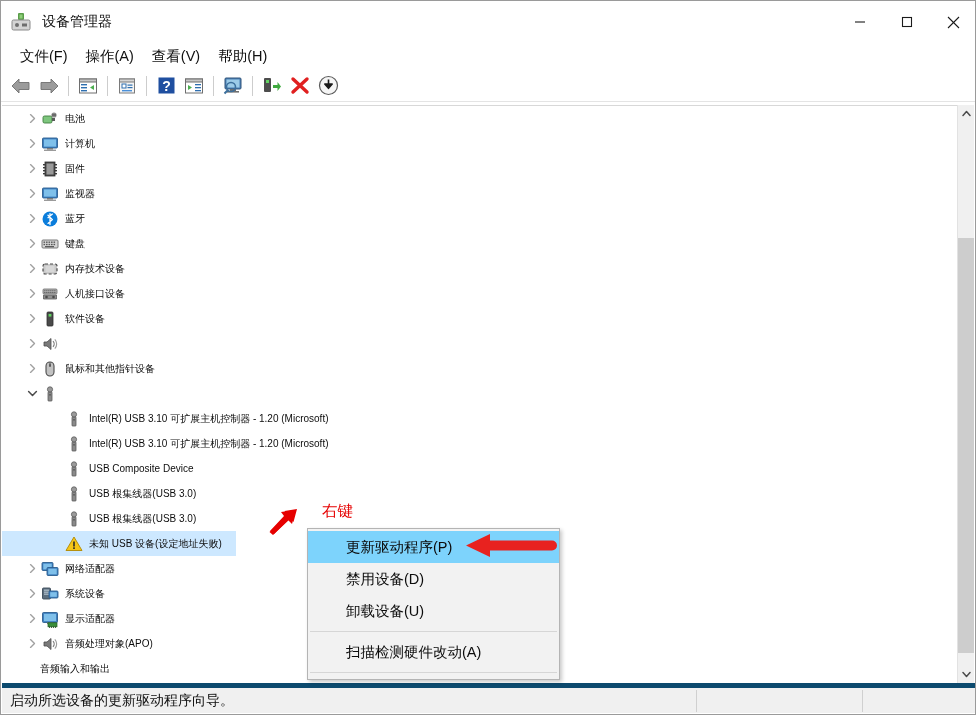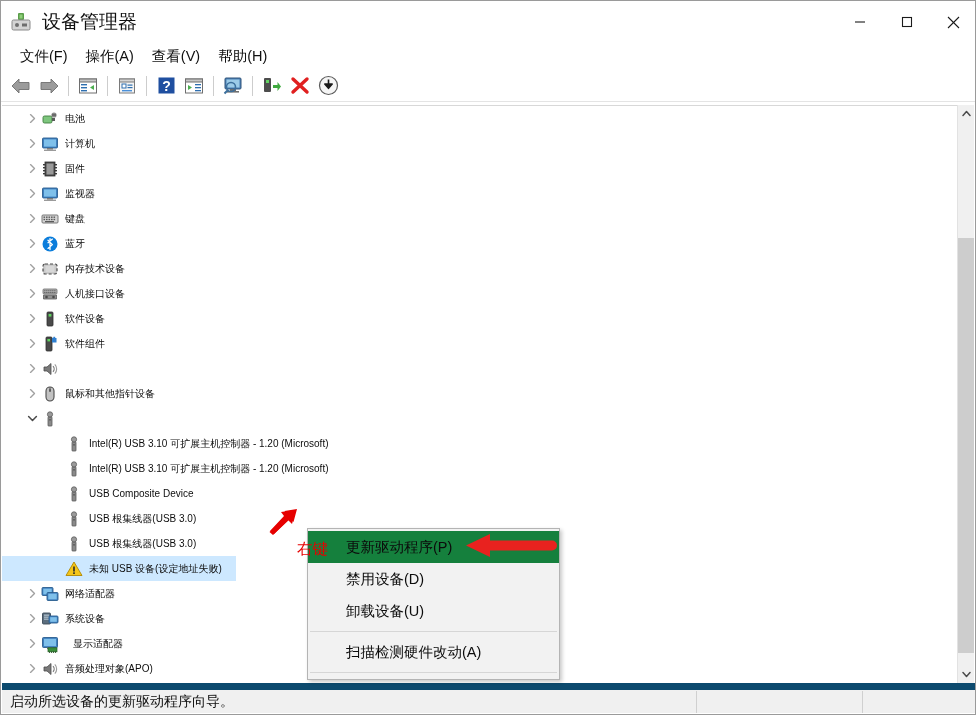--- a/index.html
+++ b/index.html
@@ -33,21 +33,21 @@
     align-items: center;
   }
   .title-icon {
     width: 22px; height: 22px;
     margin-left: 9px;
     position: relative;
     flex: 0 0 auto;
   }
   .title-text {
     margin-left: 10px;
-    font-size: 19px;
+    font-size: 14px;
     color: #111111;
     letter-spacing: 0px;
   }
   .win-controls {
     position: absolute;
     right: 0; top: 0;
     height: 42px;
     display: flex;
   }
   .win-btn {
@@ -186,21 +186,21 @@
     cursor: default;
   }
 
   
   .statusbar {
     position: absolute;
     left: 1px; bottom: 1px;
     width: 973px;
     height: 30px;
     background: #f0f0f0;
-    border-top: 7px solid #0c4a6e;
+    border-top: 5px solid #0c4a6e;
     display: flex;
     align-items: center;
     box-sizing: border-box;
   }
   .sb-cell {
     height: 30px;
     display: flex;
     align-items: center;
     padding-left: 8px;
     font-size: 14px;
@@ -226,21 +226,21 @@
     display: flex;
     align-items: center;
     padding-left: 38px;
     font-size: 14.5px;
     color: #0c0c0c;
     cursor: default;
     box-sizing: border-box;
     position: relative;
     white-space: nowrap;
   }
-  .ctx-item.highlight { background: #15803d; }
+  .ctx-item.highlight { background: #7dd3fc; }
   .ctx-item.bold { font-weight: bold; }
   .ctx-sep {
     height: 1px;
     background: #d6d6d6;
     margin: 4px 2px 4px 2px;
   }
 
   
   .anno-text {
     position: absolute;
@@ -451,20 +451,35 @@
         </div>
         <div class="ticon" style="position:relative;">
           <svg width="18" height="18" viewBox="0 0 18 18">
             <rect x="1.5" y="3" width="15" height="10" rx="1" fill="#3f7fbf" stroke="#2a5d8f" stroke-width="0.9"></rect>
             <rect x="3" y="4.4" width="12" height="7.2" fill="#7fc0ea"></rect>
             <rect x="6" y="13" width="6" height="1.6" fill="#7a7a7a"></rect>
             <rect x="3" y="14.6" width="12" height="1.4" fill="#9a9a9a"></rect>
           </svg>
         </div>
         <div class="tlabel" style="position:relative;">监视器</div>
+      </div>
+      <div class="tree-row">
+        <div style="width:22px;flex:0 0 auto;"></div>
+        <div class="chev" style="position:relative;">
+          <svg width="9" height="11" viewBox="0 0 9 11">
+            <path d="M2.5 1.6 L6.5 5.5 L2.5 9.4" fill="none" stroke="#a0a0a0" stroke-width="1.35" stroke-linecap="round" stroke-linejoin="round"></path>
+          </svg>
+        </div>
+        <div class="ticon" style="position:relative;">
+          <svg width="18" height="18" viewBox="0 0 18 18">
+            <circle cx="9" cy="9" r="7.5" fill="#0b7ddb"></circle>
+            <path d="M7 5.3 L11.4 9.6 L7 13.4 M9 3.6 L9 14.6 M7 7.7 L11.4 4.1" fill="none" stroke="#ffffff" stroke-width="1.3" stroke-linejoin="round" stroke-linecap="round"></path>
+          </svg>
+        </div>
+        <div class="tlabel" style="position:relative;">蓝牙</div>
       </div>
       <div class="tree-row">
         <div style="width:22px;flex:0 0 auto;"></div>
         <div class="chev" style="position:relative;">
           <svg width="9" height="11" viewBox="0 0 9 11">
             <path d="M2.5 1.6 L6.5 5.5 L2.5 9.4" fill="none" stroke="#a0a0a0" stroke-width="1.35" stroke-linecap="round" stroke-linejoin="round"></path>
           </svg>
         </div>
         <div class="ticon" style="position:relative;">
           <svg width="18" height="18" viewBox="0 0 18 18">
@@ -478,35 +493,20 @@
               <rect x="2.5" y="8.8" width="1.6" height="1.4"></rect>
               <rect x="5" y="8.8" width="1.6" height="1.4"></rect>
               <rect x="7.5" y="8.8" width="1.6" height="1.4"></rect>
               <rect x="10" y="8.8" width="1.6" height="1.4"></rect>
               <rect x="12.5" y="8.8" width="1.6" height="1.4"></rect>
               <rect x="4" y="11" width="9" height="1.3"></rect>
             </g>
           </svg>
         </div>
         <div class="tlabel" style="position:relative;">键盘</div>
-      </div>
-      <div class="tree-row">
-        <div style="width:22px;flex:0 0 auto;"></div>
-        <div class="chev" style="position:relative;">
-          <svg width="9" height="11" viewBox="0 0 9 11">
-            <path d="M2.5 1.6 L6.5 5.5 L2.5 9.4" fill="none" stroke="#a0a0a0" stroke-width="1.35" stroke-linecap="round" stroke-linejoin="round"></path>
-          </svg>
-        </div>
-        <div class="ticon" style="position:relative;">
-          <svg width="18" height="18" viewBox="0 0 18 18">
-            <circle cx="9" cy="9" r="7.5" fill="#0b7ddb"></circle>
-            <path d="M7 5.3 L11.4 9.6 L7 13.4 M9 3.6 L9 14.6 M7 7.7 L11.4 4.1" fill="none" stroke="#ffffff" stroke-width="1.3" stroke-linejoin="round" stroke-linecap="round"></path>
-          </svg>
-        </div>
-        <div class="tlabel" style="position:relative;">蓝牙</div>
       </div>
       <div class="tree-row">
         <div style="width:22px;flex:0 0 auto;"></div>
         <div class="chev" style="position:relative;">
           <svg width="9" height="11" viewBox="0 0 9 11">
             <path d="M2.5 1.6 L6.5 5.5 L2.5 9.4" fill="none" stroke="#a0a0a0" stroke-width="1.35" stroke-linecap="round" stroke-linejoin="round"></path>
           </svg>
         </div>
         <div class="ticon" style="position:relative;">
           <svg width="18" height="18" viewBox="0 0 18 18">
@@ -564,37 +564,20 @@
       </div>
       <div class="tree-row">
         <div style="width:22px;flex:0 0 auto;"></div>
         <div class="chev" style="position:relative;">
           <svg width="9" height="11" viewBox="0 0 9 11">
             <path d="M2.5 1.6 L6.5 5.5 L2.5 9.4" fill="none" stroke="#a0a0a0" stroke-width="1.35" stroke-linecap="round" stroke-linejoin="round"></path>
           </svg>
         </div>
         <div class="ticon" style="position:relative;">
           <svg width="18" height="18" viewBox="0 0 18 18">
-            <rect x="5" y="2" width="6" height="14" rx="1" fill="#4a4a4a" stroke="#2e2e2e" stroke-width="0.8"></rect>
-            <rect x="6.4" y="4" width="2.6" height="2.4" fill="#5ed45e"></rect>
-            <rect x="11" y="3" width="4.5" height="4.5" fill="#2f7fd0"></rect>
-            <rect x="12.3" y="1.8" width="1.9" height="1.6" fill="#2f7fd0"></rect>
-          </svg>
-        </div>
-        <div class="tlabel" style="position:relative;">软件组件</div>
-      </div>
-      <div class="tree-row">
-        <div style="width:22px;flex:0 0 auto;"></div>
-        <div class="chev" style="position:relative;">
-          <svg width="9" height="11" viewBox="0 0 9 11">
-            <path d="M2.5 1.6 L6.5 5.5 L2.5 9.4" fill="none" stroke="#a0a0a0" stroke-width="1.35" stroke-linecap="round" stroke-linejoin="round"></path>
-          </svg>
-        </div>
-        <div class="ticon" style="position:relative;">
-          <svg width="18" height="18" viewBox="0 0 18 18">
             <path d="M3 7 L6 7 L10 3.5 L10 14.5 L6 11 L3 11 Z" fill="#7a7a7a" stroke="#4a4a4a" stroke-width="0.8" stroke-linejoin="round"></path>
             <path d="M12 6.2 A4 4 0 0 1 12 11.8" fill="none" stroke="#7a7a7a" stroke-width="1.2"></path>
             <path d="M13.8 4.4 A6.6 6.6 0 0 1 13.8 13.6" fill="none" stroke="#9a9a9a" stroke-width="1.1"></path>
           </svg>
         </div>
       </div>
       <div class="tree-row">
         <div style="width:22px;flex:0 0 auto;"></div>
         <div class="chev" style="position:relative;">
           <svg width="9" height="11" viewBox="0 0 9 11">
@@ -750,21 +733,21 @@
             <rect x="6" y="12.5" width="6" height="1.6" fill="#7a7a7a"></rect>
             <rect x="7" y="12.8" width="9" height="4" fill="#3a8f3a" stroke="#245c24" stroke-width="0.7"></rect>
             <g fill="#1d4a1d">
               <rect x="8" y="16.6" width="1" height="1.2"></rect>
               <rect x="10" y="16.6" width="1" height="1.2"></rect>
               <rect x="12" y="16.6" width="1" height="1.2"></rect>
               <rect x="14" y="16.6" width="1" height="1.2"></rect>
             </g>
           </svg>
         </div>
-        <div class="tlabel" style="position:relative;margin-left:8px;">显示适配器</div>
+        <div class="tlabel" style="position:relative;">显示适配器</div>
       </div>
       <div class="tree-row">
         <div style="width:22px;flex:0 0 auto;"></div>
         <div class="chev" style="position:relative;">
           <svg width="9" height="11" viewBox="0 0 9 11">
             <path d="M2.5 1.6 L6.5 5.5 L2.5 9.4" fill="none" stroke="#a0a0a0" stroke-width="1.35" stroke-linecap="round" stroke-linejoin="round"></path>
           </svg>
         </div>
         <div class="ticon" style="position:relative;">
           <svg width="18" height="18" viewBox="0 0 18 18">
@@ -804,21 +787,21 @@
       <div class="ctx-item">扫描检测硬件改动(A)</div>
       <div class="ctx-sep"></div>
     </div>
 
   <div class="anno-arrow" style="left:266px; top:500px; width:46px; height:34px;">
     <svg width="46" height="34" viewBox="0 0 46 34">
       <path d="M3 30 L17 15 L14 11 L29 9 L25 23 L21 19 L7 33 Z" fill="#e60000"></path>
       <path d="M2.5 31 L20 13.5 L17.5 10 L30 8 L26.5 21 L23.5 17.5 L6 34 Z" fill="#e60000"></path>
     </svg>
   </div>
-  <div class="anno-text" style="left:296px; top:500px;margin-top:38px;">右键</div>
+  <div class="anno-text" style="left:321px; top:500px;">右键</div>
 
   <div class="anno-arrow" style="left:463px; top:531px; width:95px; height:28px;">
     <svg width="95" height="28" viewBox="0 0 95 28">
       <path d="M2 13.5 L26 2 L26 8.5 L88 8.5 A4.5 4.5 0 0 1 88 18.5 L26 18.5 L26 25 Z" fill="#e8221f"></path>
     </svg>
   </div>
 
   <div class="statusbar">
     <div class="sb-cell" style="width:694px;">启动所选设备的更新驱动程序向导。</div>
     <div class="sb-div"></div>

